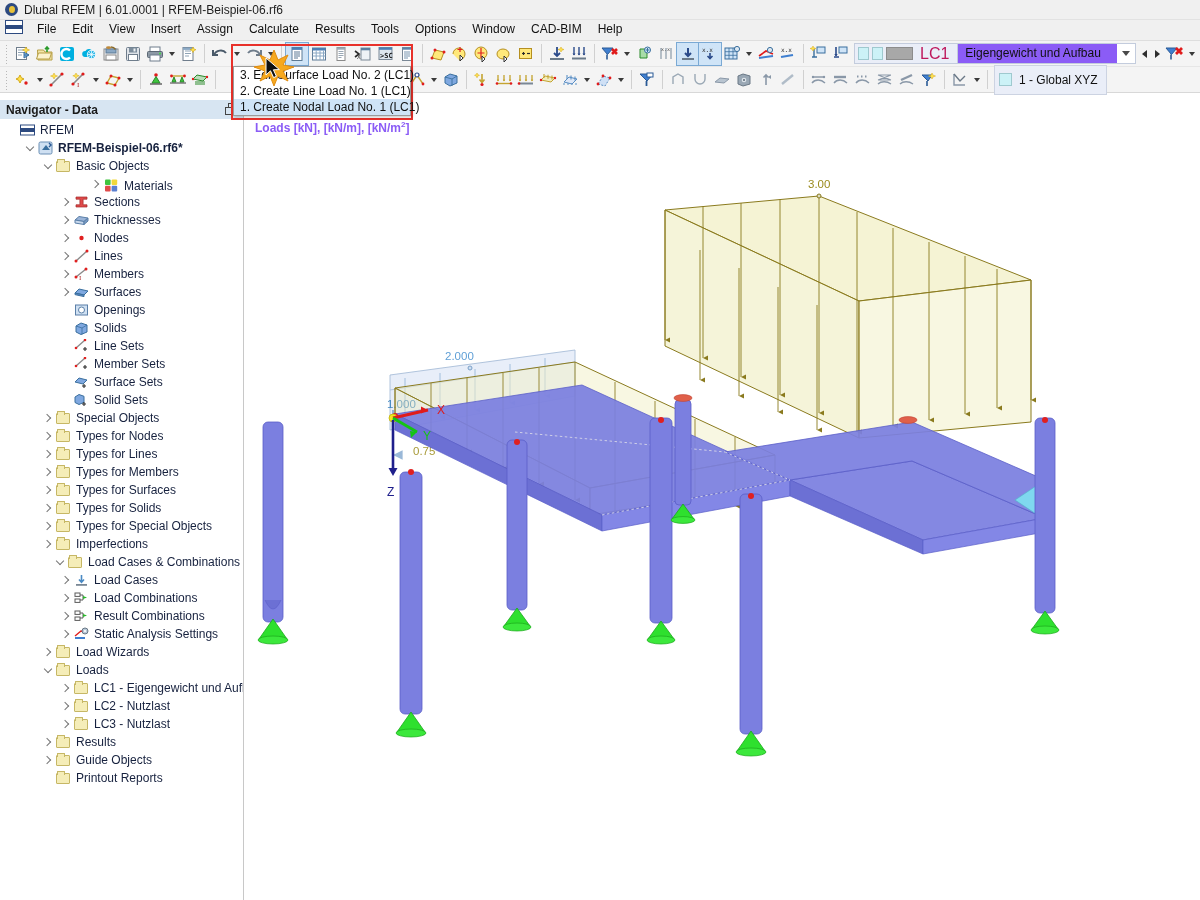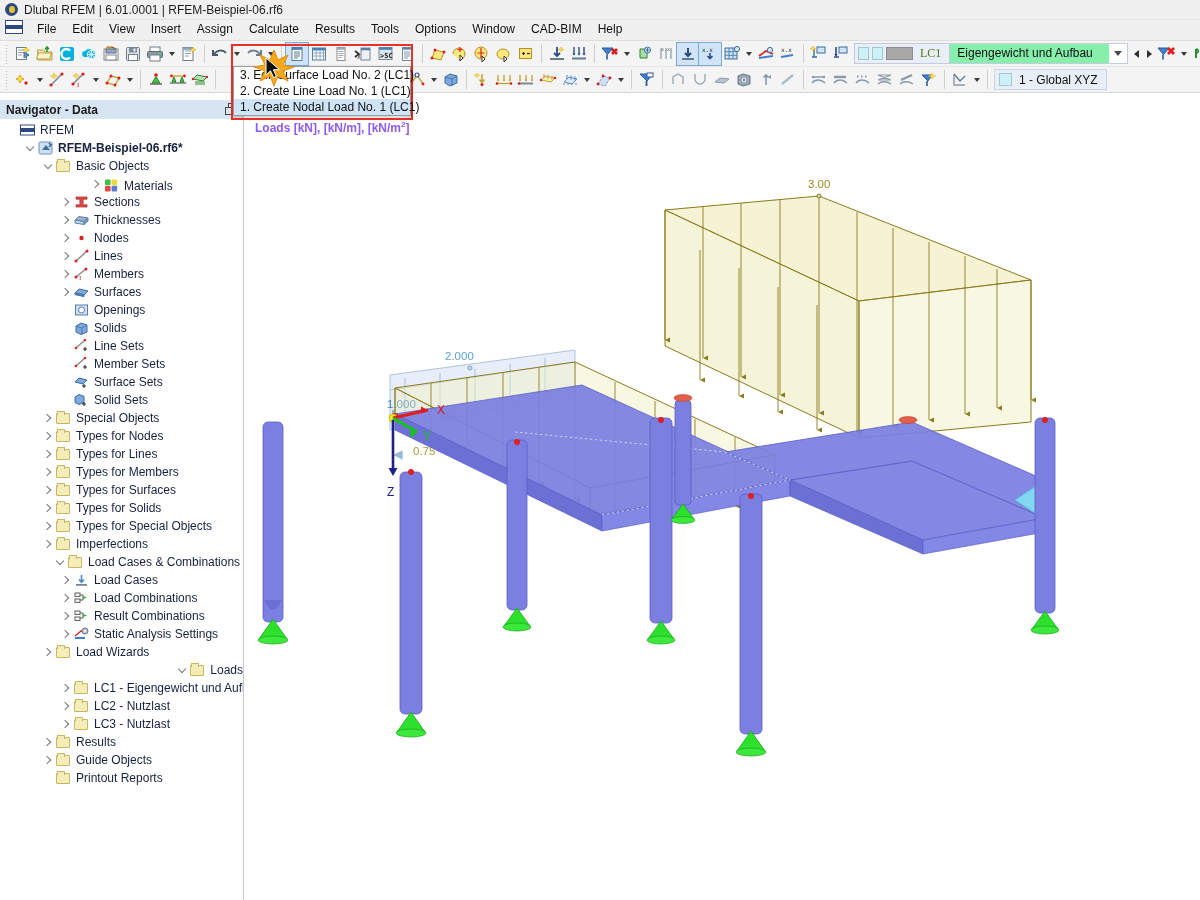--- a/index.html
+++ b/index.html
@@ -84,40 +84,40 @@
 
   
   #lc-combo {
     display:flex; align-items:center; height:21px;
     background:#eaeef8; border:1px solid #c3ccdd; margin:0 2px; flex:none;
   }
   #lc-combo .sw { width:11px; height:13px; margin-left:3px; flex:none; }
   #lc-combo .sw1 { background:#ccf2f7; border:1px solid #9fc9cf; }
   #lc-combo .sw2 { background:#ccf2f7; border:1px solid #9fc9cf; }
   #lc-combo .sw3 { background:#a8a8a8; border:1px solid #8c8c8c; width:27px; }
-  #lc-combo .lcno { padding:0 8px 0 7px; font-size:12px; color:#4d7c0f;font-family:Liberation Serif, serif; }
+  #lc-combo .lcno { padding:0 8px 0 7px; font-size:16px; color:#be185d; }
   #lc-combo .lcname {
     width: 160px; padding-left:7px; font-size:12px; color:#101010;
-    background:#86efac; height:19px; line-height:19px; border-left:1px solid #c3ccdd;
+    background:#8b5cf6; height:19px; line-height:19px; border-left:1px solid #c3ccdd;
     overflow:hidden; white-space:nowrap;
   }
   #lc-combo .cbarrow {
     width:18px; height:19px; display:flex; align-items:center; justify-content:center;
     background:#ffffff;
   }
   #lc-combo .cbarrow:after {
     content:''; border-left:4px solid transparent; border-right:4px solid transparent;
     border-top:5px solid #4a4a4a;
   }
   .navarrow { width:13px;height:22px;display:flex;align-items:center;justify-content:center;flex:none;}
   .navarrow.l:after{content:'';border-top:4px solid transparent;border-bottom:4px solid transparent;border-right:5px solid #2f2f2f;}
   .navarrow.r:after{content:'';border-top:4px solid transparent;border-bottom:4px solid transparent;border-left:5px solid #2f2f2f;}
 
   #cs-combo {
-    display:flex; align-items:center; height:21px; background:#eaeef8;
+    display:flex; align-items:center; height:30px; background:#eaeef8;
     border:1px solid #ccd3e2; padding:0 8px 0 4px; flex:none; margin-left:2px;
   }
   #cs-combo .sw { width:13px;height:13px;background:#ccf2f7;border:1px solid #9fc9cf;margin-right:7px;flex:none;}
   #cs-combo .txt { font-size:12px; color:#101010; white-space:nowrap;}
 
   
   #navigator {
     position: absolute; left: 0; top: 100px; width: 244px; bottom: 0;
     background: #ffffff; border-right: 1px solid #c8c8c8;
     display: flex; flex-direction: column;
@@ -1117,21 +1117,21 @@
       </div>
       <div class="trow" style="padding-left: 40px;">
         <span class="exp closed">
           <span class="chev"></span>
         </span>
         <span class="ico">
           <span class="folder"></span>
         </span>
         <span class="lbl">Load Wizards</span>
       </div>
-      <div class="trow" style="padding-left: 40px; justify-content: flex-end;">
+      <div class="trow" style="padding-left: 40px;">
         <span class="exp open">
           <span class="chev"></span>
         </span>
         <span class="ico">
           <span class="folder"></span>
         </span>
         <span class="lbl">Loads</span>
       </div>
       <div class="trow" style="padding-left: 58px;">
         <span class="exp closed">

